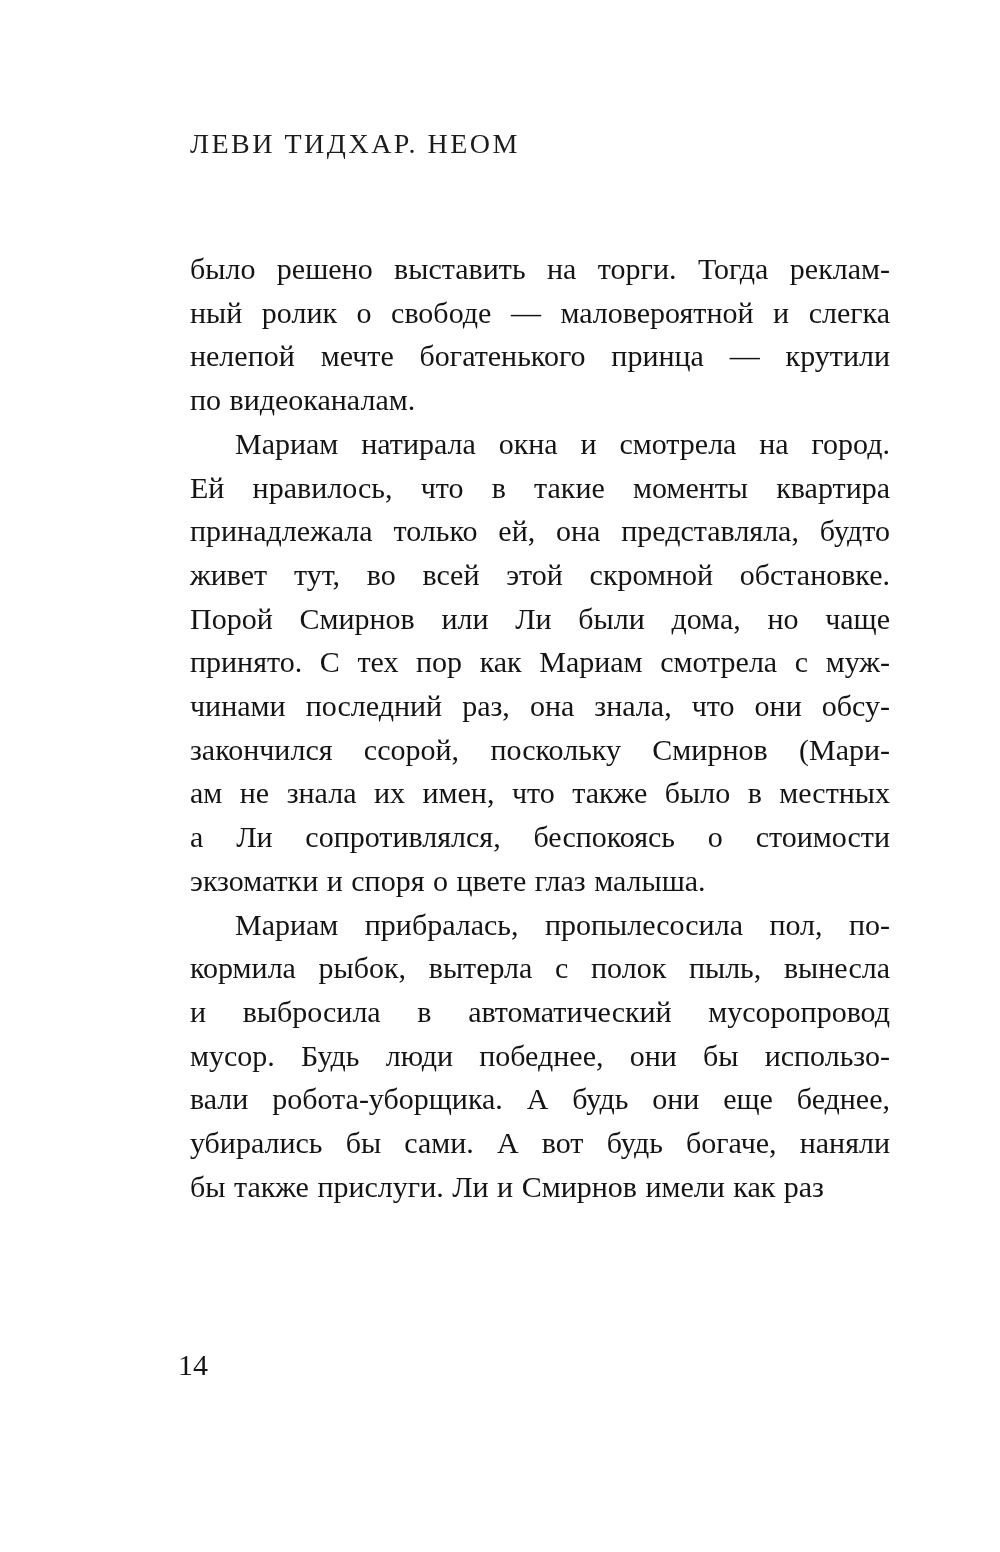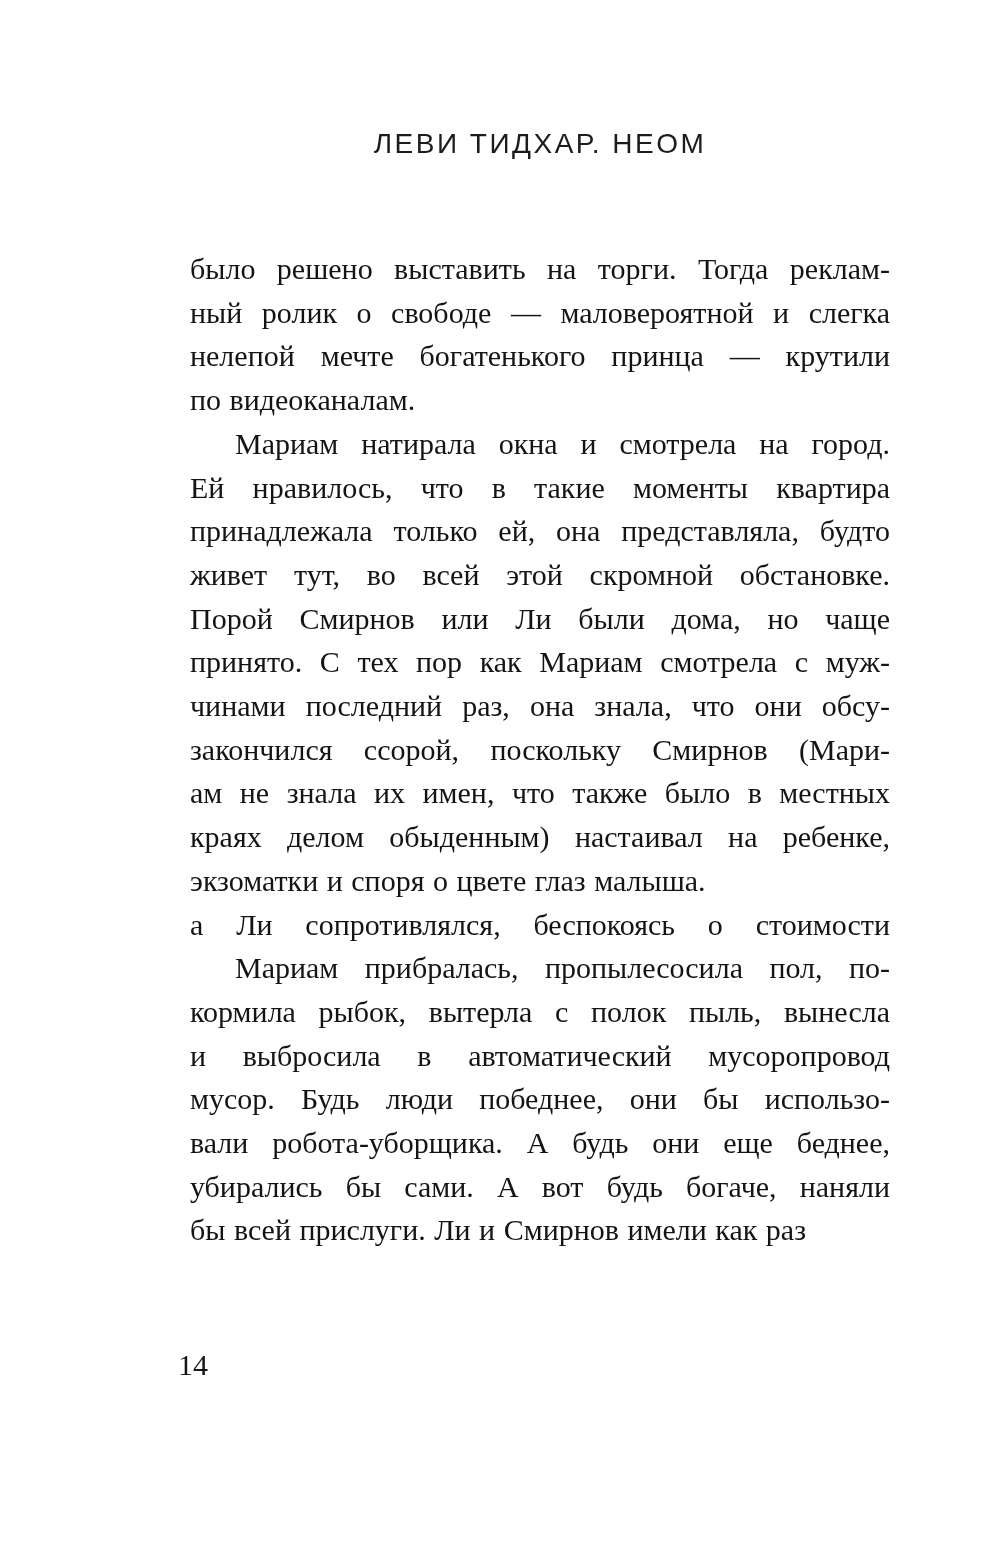--- a/index.html
+++ b/index.html
@@ -14,22 +14,21 @@
     background: #ffffff;
     color: #161616;
     font-family: "Liberation Serif", serif;
     overflow: hidden;
   }
   .running-header {
     position: absolute;
     top: 128px;
     left: 190px;
     width: 700px;
-    text-align: center;
-    font-family: Liberation Sans, sans-serif;
+    font-family: Liberation Serif, serif;
     font-size: 28px;
     font-weight: 400;
     letter-spacing: 2.5px;
     color: #1c1c1c;
     white-space: nowrap;
   }
   .body-text {
     position: absolute;
     top: 219px;
     left: 190px;
@@ -78,29 +77,28 @@
       <div class="paragraph">
         <div class="line indent">Мариам натирала окна и смотрела на город.</div>
         <div class="line">Ей нравилось, что в такие моменты квартира</div>
         <div class="line">принадлежала только ей, она представляла, будто</div>
         <div class="line">живет тут, во всей этой скромной обстановке.</div>
         <div class="line">Порой Смирнов или Ли были дома, но чаще</div>
         <div class="line">принято. С тех пор как Мариам смотрела с муж-</div>
         <div class="line">чинами последний раз, она знала, что они обсу-</div>
         <div class="line">закончился ссорой, поскольку Смирнов (Мари-</div>
         <div class="line">ам не знала их имен, что также было в местных</div>
-        <div class="line">краях делом обыденным) настаивал на ребенке,</div>
+        <div class="line">а Ли сопротивлялся, беспокоясь о стоимости</div>
         <div class="line last">экзоматки и споря о цвете глаз малыша.</div>
-        <div class="line">а Ли сопротивлялся, беспокоясь о стоимости</div>
       </div>
       <div class="paragraph">
         <div class="line indent">Мариам прибралась, пропылесосила пол, по-</div>
         <div class="line">кормила рыбок, вытерла с полок пыль, вынесла</div>
         <div class="line">и выбросила в автоматический мусоропровод</div>
         <div class="line">мусор. Будь люди победнее, они бы использо-</div>
         <div class="line">вали робота-уборщика. А будь они еще беднее,</div>
         <div class="line">убирались бы сами. А вот будь богаче, наняли</div>
-        <div class="line last">бы всей прислуги. Ли и Смирнов имели как раз</div>
+        <div class="line last">бы также прислуги. Ли и Смирнов имели как раз</div>
       </div>
     </div>
 
   <div class="page-number">14</div>
 </div>
 
 </body></html>

